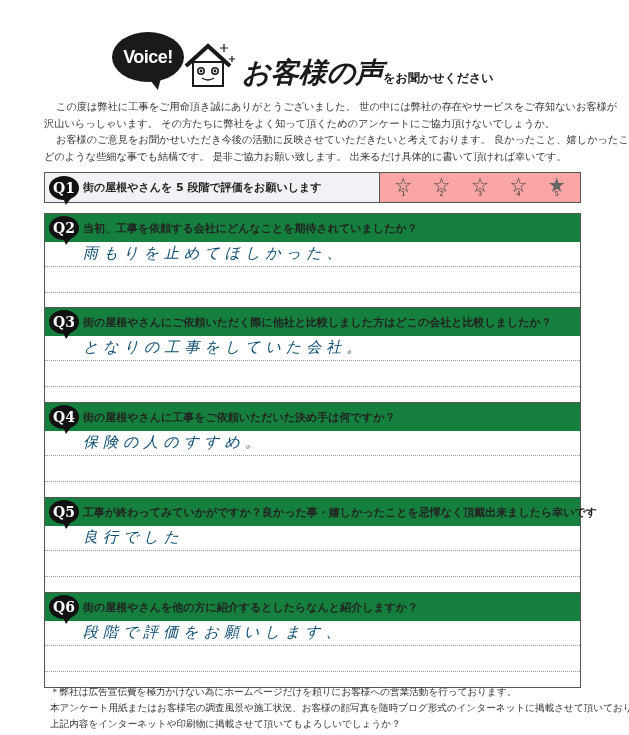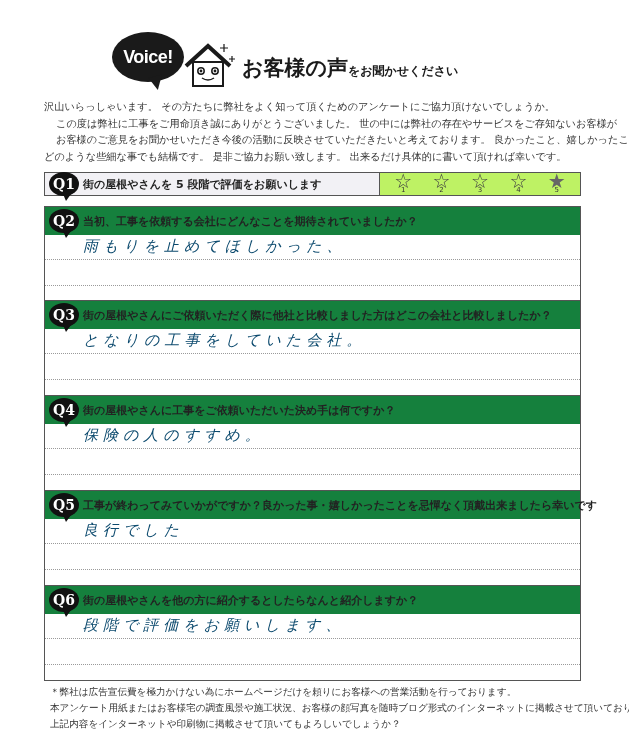--- a/index.html
+++ b/index.html
@@ -17,32 +17,32 @@
       content: ""; position: absolute; left: 38px; top: 44px;
       border-left: 6px solid transparent; border-right: 8px solid transparent;
       border-top: 14px solid #1a1a1a; transform: rotate(-15deg);
     }
     .voice-text { color: #fff; font-weight: bold; font-size: 18px; font-family: "Liberation Sans", sans-serif; letter-spacing: -0.5px; }
     .house { position: absolute; left: 80px; top: 20px; width: 52px; height: 46px; }
     .title {
       position: absolute; left: 138px; top: 32px; white-space: nowrap;
       font-weight: bold; color: #1a1a1a;
     }
-    .title .big { font-size: 21px; }
+    .title .big { font-size: 28px; font-style: italic; }
     .title .small { font-size: 12px; }
 
     
     .intro { position: absolute; left: 44px; top: 99px; width: 560px; font-size: 10.2px; line-height: 16.5px; color: #333; }
     .intro p { white-space: nowrap; }
 
     
     .form { position: absolute; left: 44px; top: 172px; width: 537px; }
     .q1-box {
-      position: relative; height: 24px; border: 1.5px solid #555;
-      background: #bef264; display: flex; align-items: center;
+      position: relative; height: 31px; border: 1.5px solid #555;
+      background: #fca5a5; display: flex; align-items: center;
     }
     .q1-label-area { flex: 1; height: 100%; display: flex; align-items: center; background: #f2f1f5; border-right: 1.5px solid #555; }
     .q-badge {
       position: relative; width: 30px; height: 24px; margin-left: 4px; margin-right: 4px;
       background: #111; color: #fff; border-radius: 50%;
       font-family: "DejaVu Serif", serif; font-weight: bold; font-size: 14px;
       display: flex; align-items: center; justify-content: center; flex-shrink: 0;
     }
     .q-badge::after {
       content: ""; position: absolute; left: 14px; bottom: -5px;
@@ -90,22 +90,22 @@
     <path d="M18,36 Q24,40 30,36" fill="none" stroke="#1a1a1a" stroke-width="1.5"></path>
     <path d="M40,2 L40,10 M36,6 L44,6" stroke="#1a1a1a" stroke-width="1.2"></path>
     <path d="M48,14 L48,20 M45,17 L51,17" stroke="#1a1a1a" stroke-width="1.2"></path>
   </svg>
   <div class="title">
     <span class="big">お客様の声</span><span class="small">をお聞かせください</span>
   </div>
 </div>
 
 <div class="intro">
+  <p style="padding-left:12px">この度は弊社に工事をご用命頂き誠にありがとうございました。 世の中には弊社の存在やサービスをご存知ないお客様が</p>
   <p>沢山いらっしゃいます。 その方たちに弊社をよく知って頂くためのアンケートにご協力頂けないでしょうか。</p>
-  <p style="padding-left:12px">この度は弊社に工事をご用命頂き誠にありがとうございました。 世の中には弊社の存在やサービスをご存知ないお客様が</p>
   <p style="padding-left:12px">お客様のご意見をお聞かせいただき今後の活動に反映させていただきたいと考えております。 良かったこと、嬉しかったこと</p>
   <p>どのような些細な事でも結構です。 是非ご協力お願い致します。 出来るだけ具体的に書いて頂ければ幸いです。</p>
 </div>
 
 <div class="form">
 
   <div class="q1-box">
     <div class="q1-label-area">
       <div class="q-badge">Q1</div>
       <span class="q-text">街の屋根やさんを 5 段階で評価をお願いします</span>

